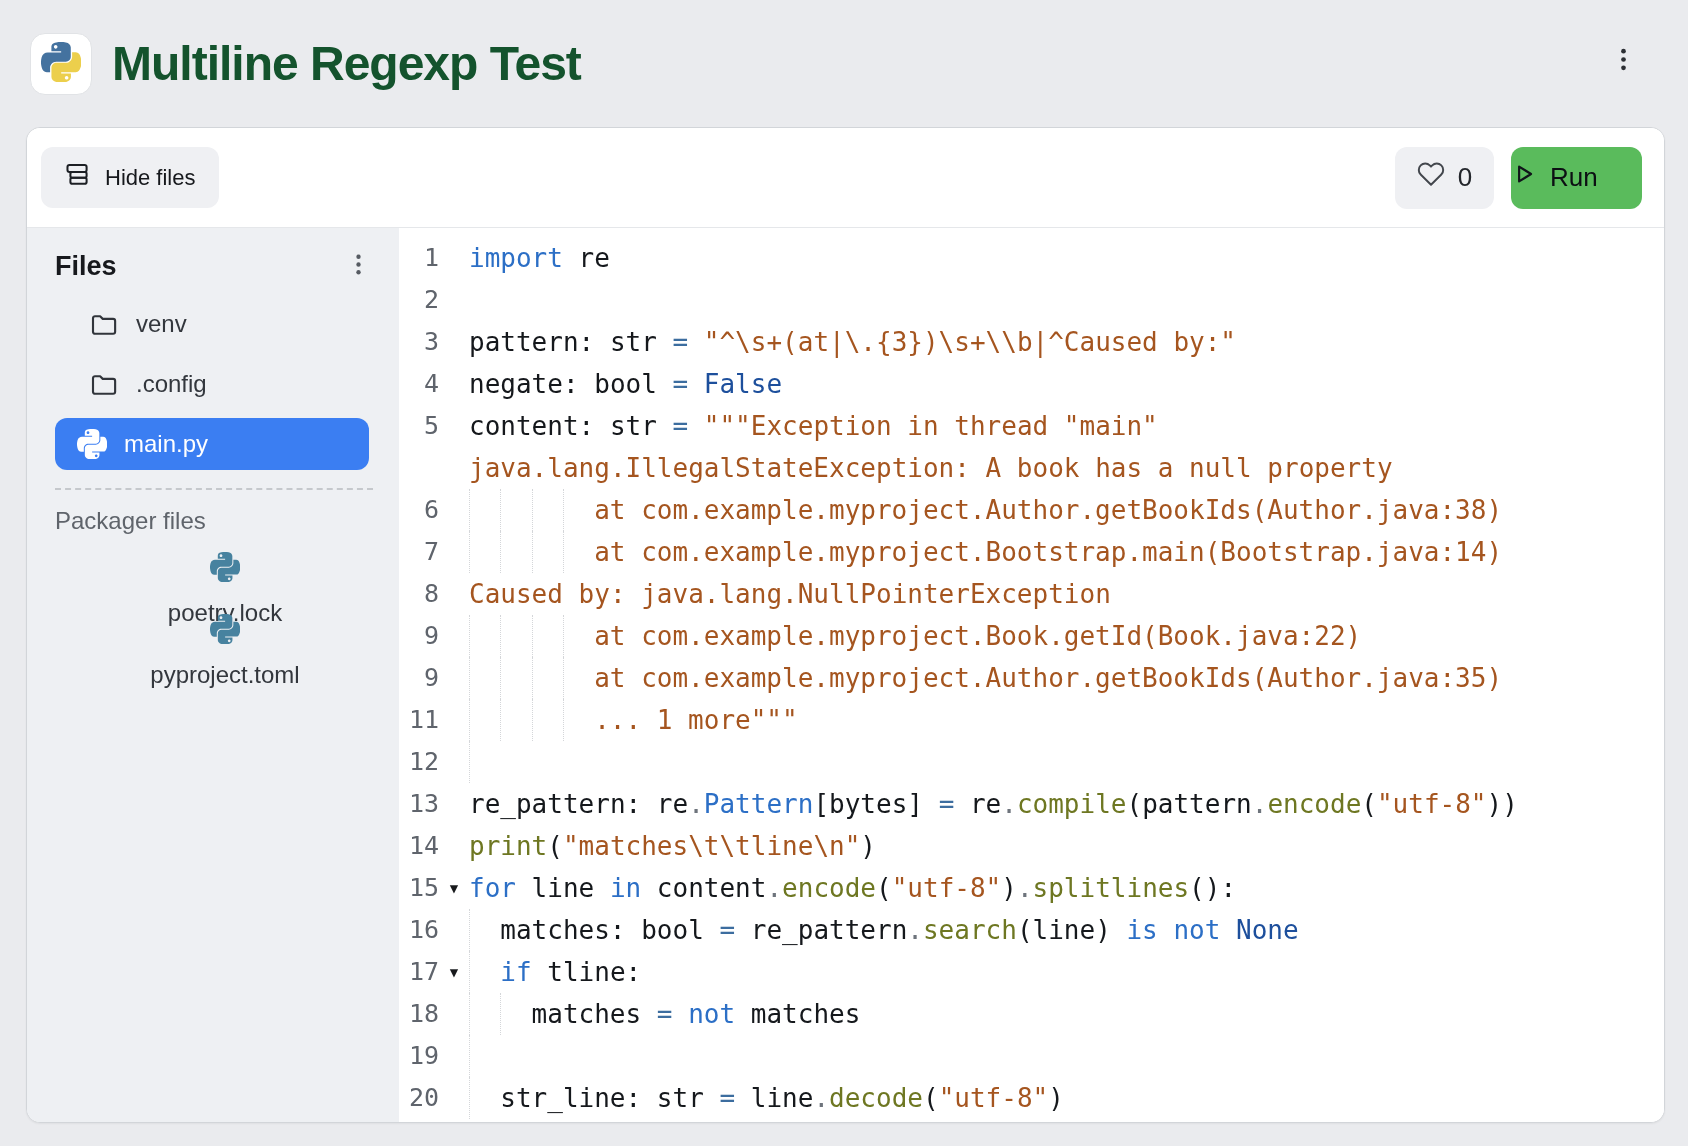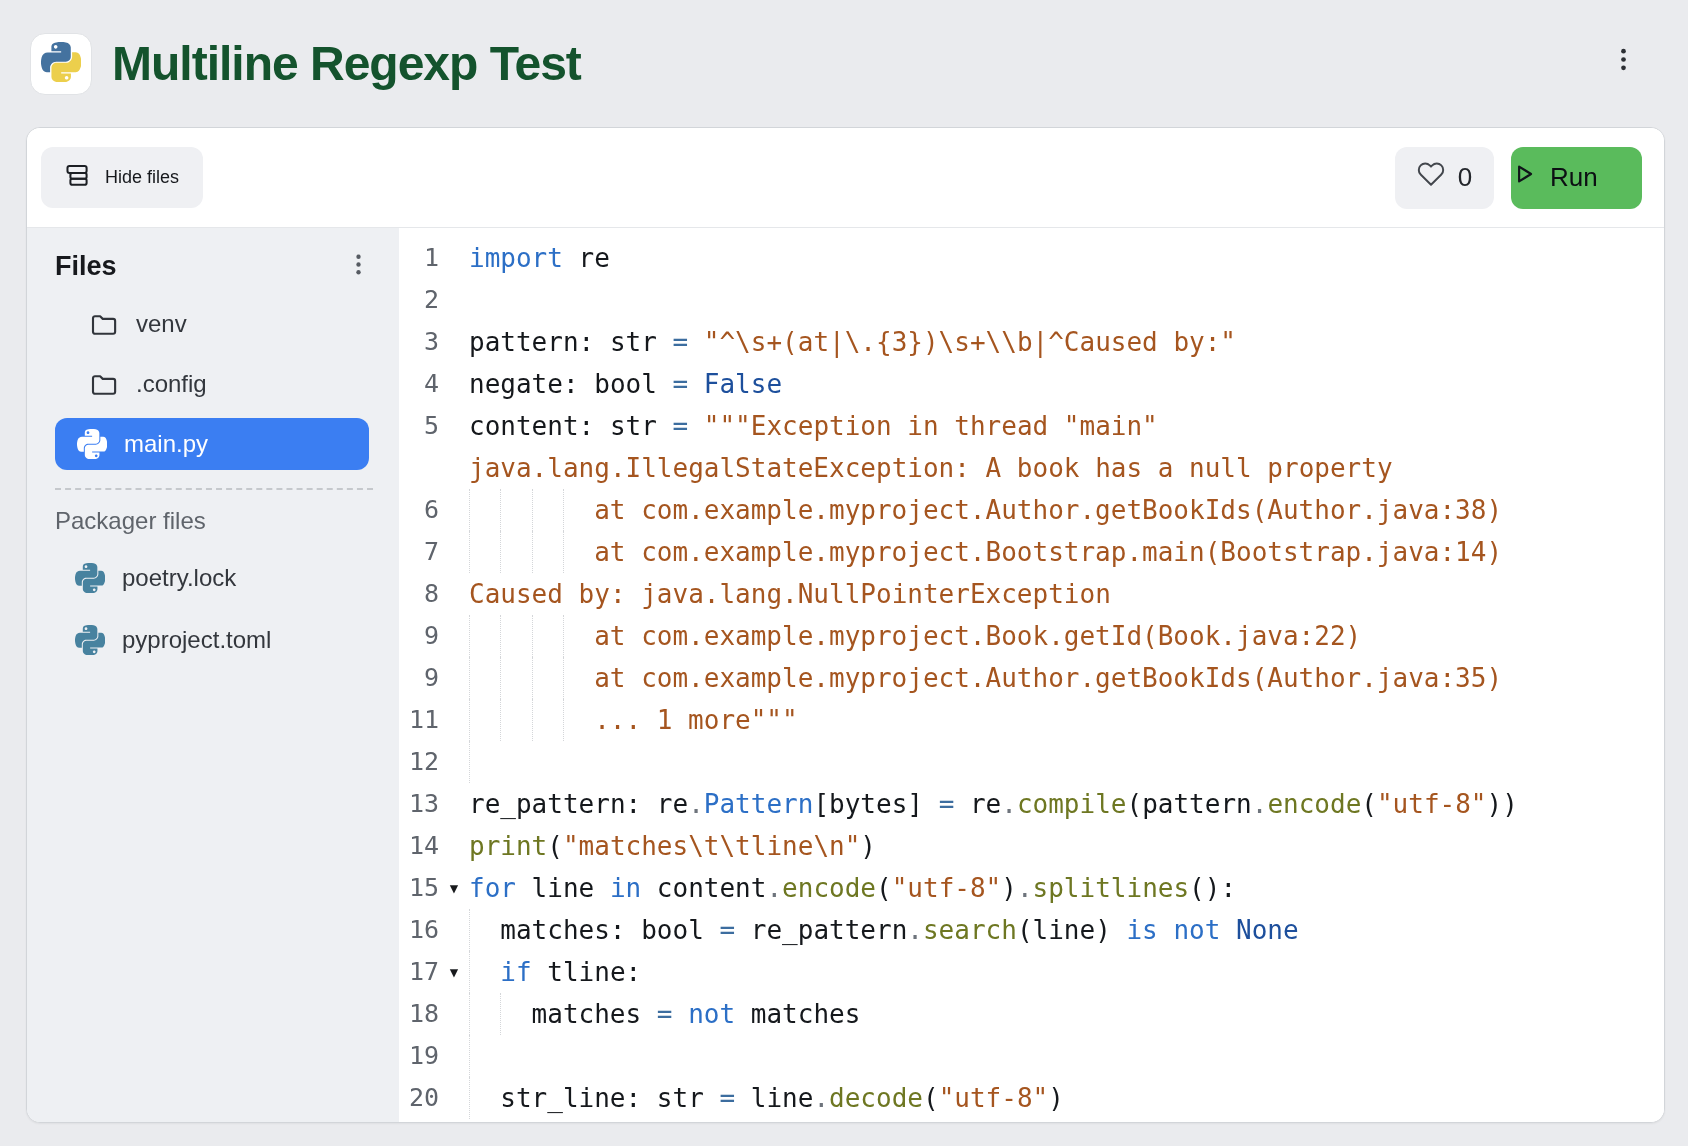--- a/index.html
+++ b/index.html
@@ -21,21 +21,21 @@
 
   
   .panel { position:absolute; left:26px; top:127px; width:1639px; height:996px;
     background:#ffffff; border:1px solid var(--panel-border,#d2d5d9); border-radius:14px; overflow:hidden;
     box-shadow:0 1px 2px rgba(0,0,0,.05); }
 
   
   .toolbar { height:100px; border-bottom:1px solid #e5e7ea; display:flex; align-items:center; padding:0 22px 0 14px; gap:17px; background:#fff; }
   .btn { display:flex; align-items:center; border:none; border-radius:12px; cursor:pointer; font-family:inherit; }
   .btn-gray { background:var(--button-gray,#eff0f3); color:#16181c; }
-  .hide-files { height:61px; padding:0 24px; gap:13px; font-size:18px; }
+  .hide-files { height:61px; padding:0 24px; gap:13px; font-size:22px; }
   .hide-files svg { width:27px; height:27px; }
   .spacer { flex:1; }
   .likes { height:62px; width:99px; justify-content:center; gap:13px; font-size:26px; color:#23262b; }
   .likes svg { width:28px; height:28px; }
   .run { height:62px; width:131px; justify-content:flex-start; gap:13px; font-size:26px; background:var(--run-green,#5abb5c); color:#0c0f13; font-weight:500; }
   .run svg { width:26px; height:26px; }
 
   
   .content { display:flex; height:895px; }
 
@@ -46,21 +46,21 @@
   .side-kebab { width:34px; height:34px; display:flex; align-items:center; justify-content:center; color:#565b62; cursor:pointer; }
   .side-kebab svg { width:25px; height:25px; fill:currentColor; }
   .file-list { margin-top:14px; }
   .file-item { display:flex; align-items:center; height:52px; margin-bottom:8px; padding-left:34px; border-radius:12px; color:#33373d; font-size:24px; gap:17px; cursor:pointer; }
   .file-item .f-icon { width:30px; height:30px; flex:none; display:flex; }
   .file-item .f-icon svg { width:100%; height:100%; }
   .file-item.selected { background:var(--accent-blue,#3b7ef2); color:#ffffff; padding-left:22px; width:314px; }
   .dashed-divider { border-top:2px dashed #c5c8cc; margin:18px 2px 0 0; }
   .packager-heading { margin-top:14px; font-size:24px; color:#5f646b; height:34px; display:flex; align-items:center; }
   .pkg-list { margin-top:14px; }
-  .pkg-list .file-item { padding-left:20px; margin-bottom:10px; }
+  .pkg-list .file-item { padding-left:20px; margin-bottom:10px;flex-direction:column; }
 
   
   .py-full .snake-top { fill:var(--python-blue,#44729f); }
   .py-full .snake-bottom { fill:var(--python-yellow,#eccf4c); }
   .py-white .snake-top, .py-white .snake-bottom { fill:#ffffff; }
   .py-teal .snake-top, .py-teal .snake-bottom { fill:var(--python-teal,#47829f); }
 
   
   .editor { flex:1; background:#ffffff; padding-top:9px; overflow:hidden;
     font-family:"DejaVu Sans Mono","Liberation Mono",monospace; font-size:26px; }

